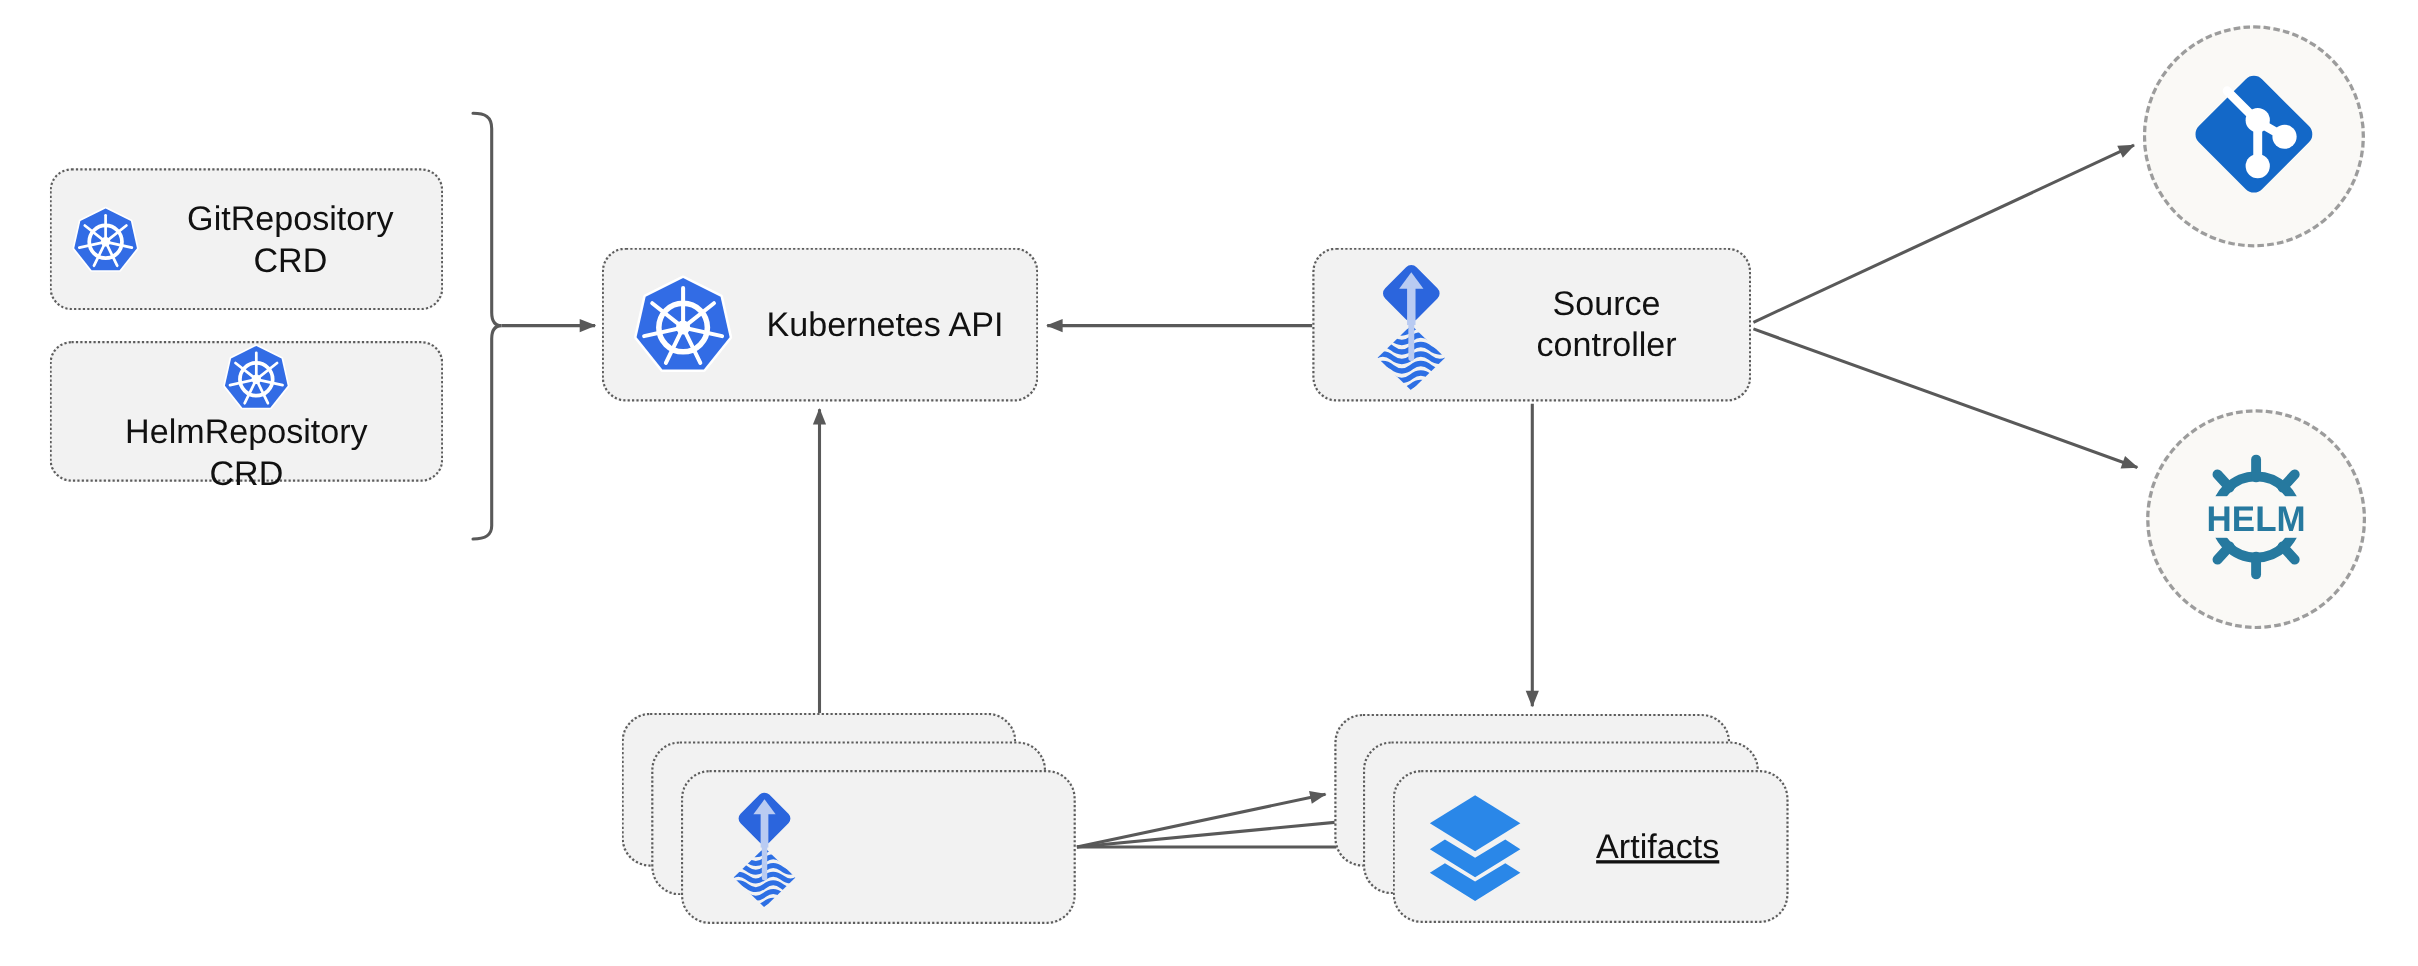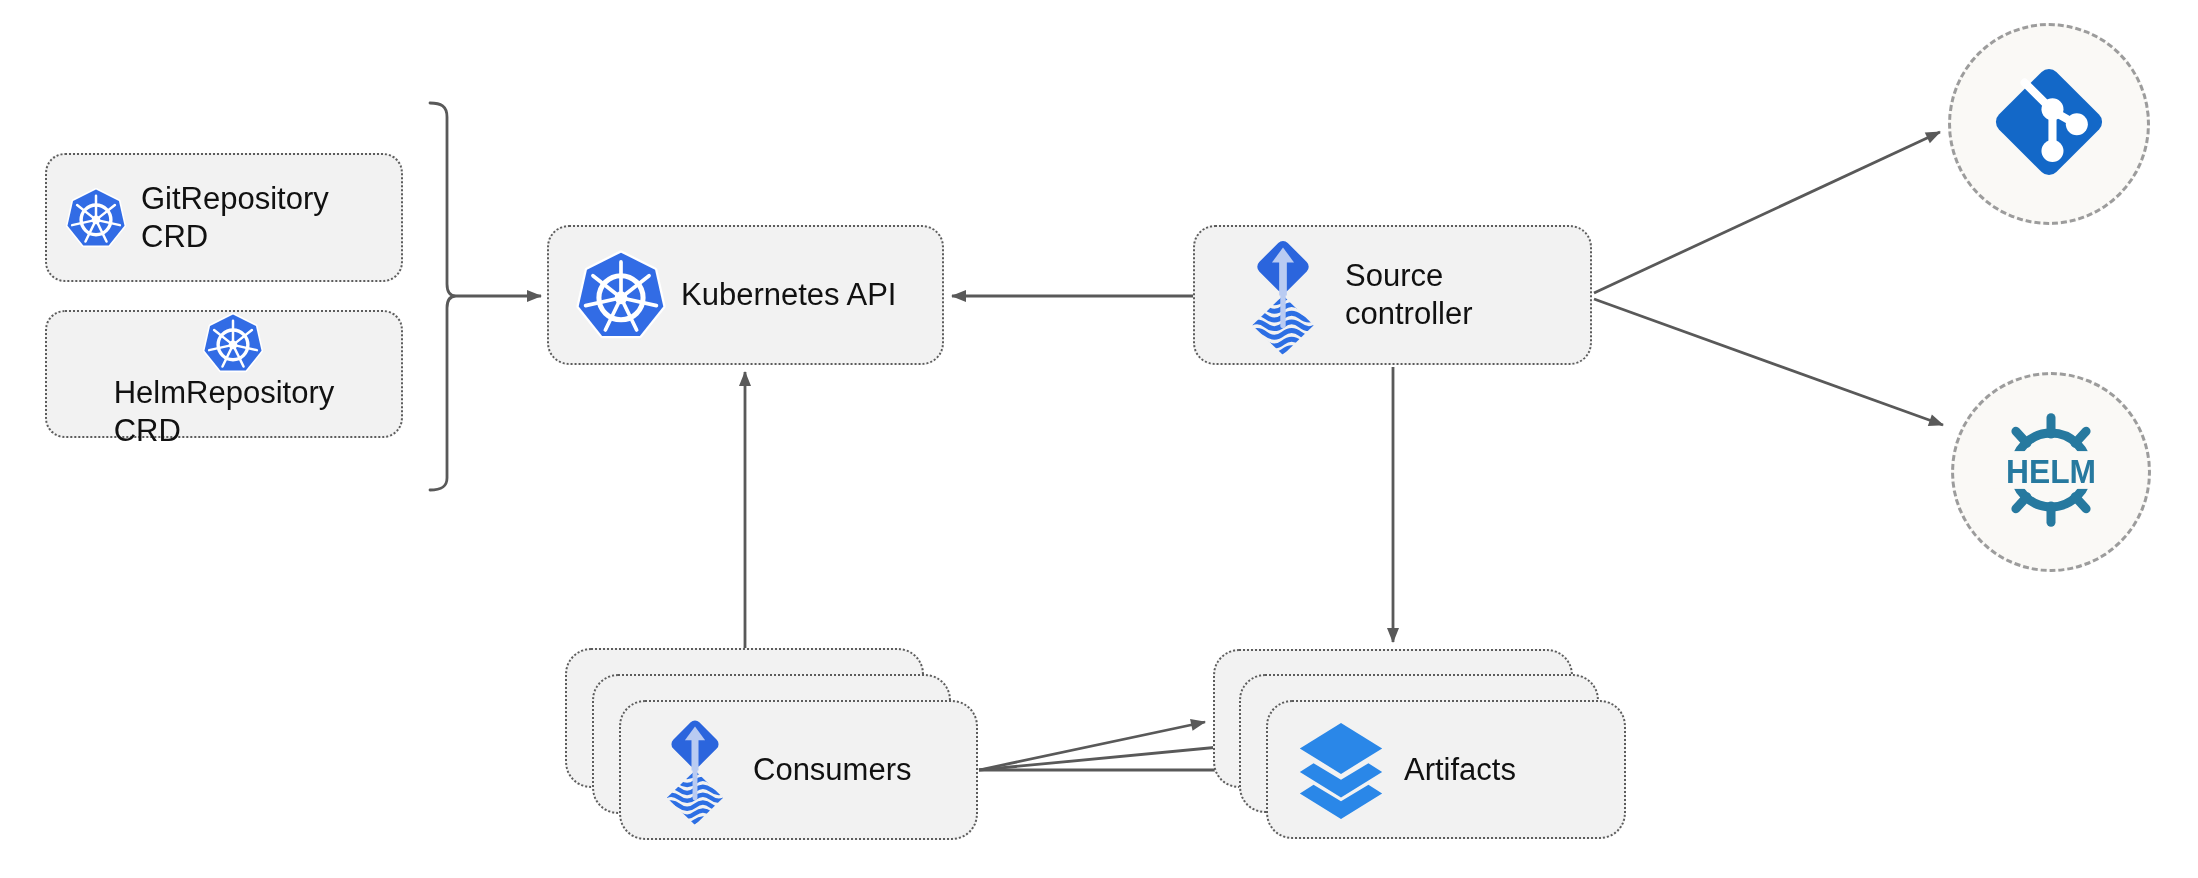--- a/index.html
+++ b/index.html
@@ -10,21 +10,21 @@
   .edges{position:absolute;left:0;top:0;z-index:1;}
   .node{
     position:absolute;box-sizing:border-box;background:#F2F2F2;
     border:2.5px dotted #5C5C5C;border-radius:22px;
     display:flex;align-items:center;z-index:4;
   }
   .node.ghost{z-index:2;}
   .node.ghost2{z-index:3;}
   .node .icon{flex:0 0 auto;display:flex;align-items:center;justify-content:center;}
   .node .label{
-    flex:1 1 auto;font-size:31px;line-height:38px;
+    flex:1 1 auto;text-align:center;font-size:31px;line-height:38px;
     color:#111111;padding:0 14px;white-space:nowrap;
   }
   .endpoint{
     position:absolute;box-sizing:border-box;background:#FAF9F6;
     border:3px dashed #9C9C9C;border-radius:50%;
     display:flex;align-items:center;justify-content:center;z-index:4;
   }
   .defs{position:absolute;width:0;height:0;overflow:hidden;}
 </style>
 </head>
@@ -170,28 +170,25 @@
   </div>
 
   <div class="node ghost" style="left:565px;top:648px;width:359px;height:140px;border-radius:26px;"></div>
   <div class="node ghost2" style="left:592px;top:674px;width:359px;height:140px;border-radius:26px;"></div>
   <div class="node" style="left:619px;top:700px;width:359px;height:140px;border-radius:26px;">
     <span class="icon" style="margin-left:30px;">
       <svg width="88" height="109">
           <use href="#flux-icon"></use>
         </svg>
     </span>
-    <div class="label">
-      <span>Consumers</span>
-    </div>
   </div>
 
   <div class="node ghost" style="left:1213px;top:649px;width:360px;height:139px;border-radius:26px;"></div>
   <div class="node ghost2" style="left:1239px;top:674px;width:360px;height:139px;border-radius:26px;"></div>
-  <div class="node" style="left:1266px;top:700px;width:360px;height:139px;border-radius:26px;">
+  <div class="node" style="left:1266px;top:700px;width:360px;height:139px;border-radius:26px;text-decoration:underline;">
     <span class="icon" style="margin-left:24px;">
       <svg width="98" height="102">
           <use href="#layers-icon"></use>
         </svg>
     </span>
     <div class="label">
       <span>Artifacts</span>
     </div>
   </div>
 

